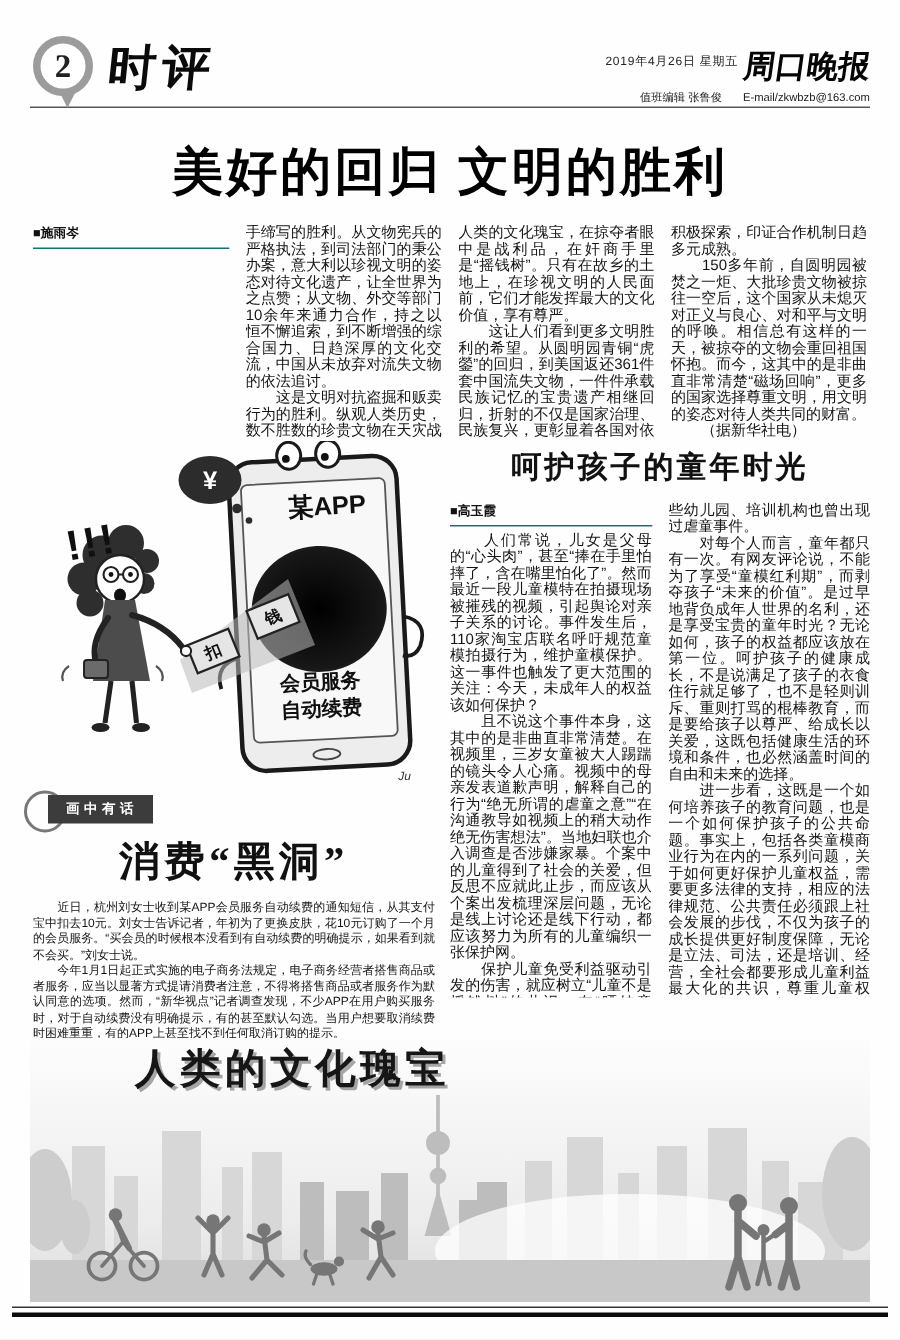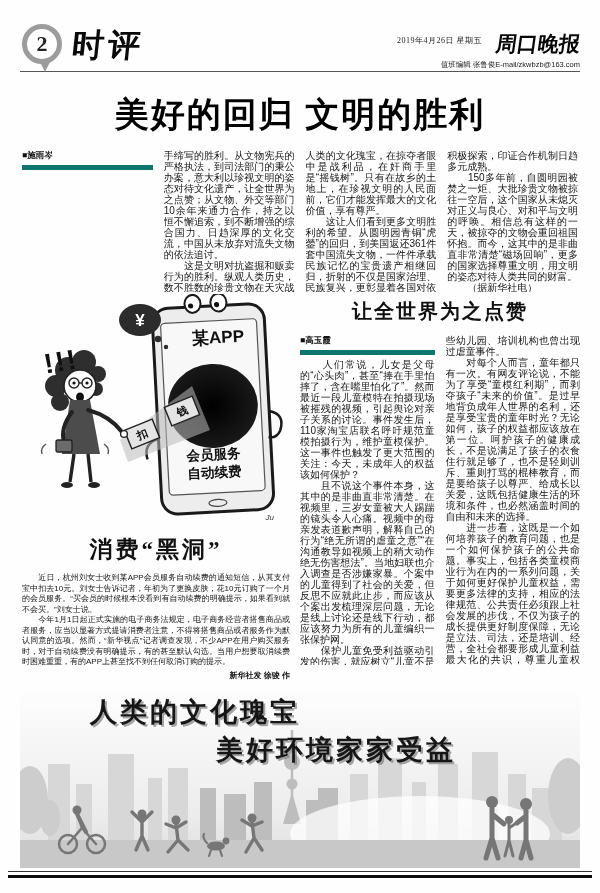--- a/index.html
+++ b/index.html
@@ -8,49 +8,49 @@
   
   .hdr-pin{position:absolute;left:22px;top:24px;width:40px;height:40px;background:#fff;
            border:5px solid #9c9c9c;border-radius:50%;box-sizing:border-box;
            display:flex;align-items:center;justify-content:center;z-index:2;}
   .hdr-pin-tail{position:absolute;left:38px;top:58px;width:0;height:0;z-index:1;
            border-left:7px solid transparent;border-right:7px solid transparent;border-top:14px solid #9c9c9c;}
   .hdr-pin span{font-family:"Liberation Serif","DejaVu Serif",serif;font-size:22px;font-weight:bold;color:#222;}
   .hdr-section{position:absolute;left:72px;top:24px;font-family:"Liberation Serif","DejaVu Serif",serif;
            font-size:32px;font-weight:900;transform:skewX(-6deg);letter-spacing:4px;color:#0a0a0a;}
   .hdr-right{position:absolute;right:20px;top:30px;text-align:right;}
-  .hdr-date{font-size:8px;letter-spacing:.5px;color:#222;vertical-align:8px;margin-right:14px;font-family:Liberation Serif, serif;}
+  .hdr-date{font-size:8px;letter-spacing:.5px;color:#222;vertical-align:8px;margin-right:4px;}
   .hdr-paper{font-family:"Liberation Serif","DejaVu Serif",serif;font-size:21px;font-weight:900;
            transform:skewX(-8deg);display:inline-block;color:#050505;}
   .hdr-line2{margin-top:2px;font-size:7.5px;color:#222;}
-  .hdr-editor{margin-right:0;}
+  .hdr-editor{margin-right:14px;}
   .hdr-rule{position:absolute;left:20px;right:20px;top:71px;height:1px;background:#555;}
   
   .headline{position:absolute;left:0;right:0;top:92px;text-align:center;
            font-family:"Liberation Serif","DejaVu Serif",serif;font-size:34px;font-weight:900;
            letter-spacing:2px;color:#000000;}
   .lead-cols{position:absolute;left:22px;top:150px;width:556px;height:142px;display:flex;gap:11px;}
   .lead-col{flex:1 1 0;overflow:hidden;}
-  .byline{font-size:8.5px;font-weight:bold;border-bottom:5px solid #0f766e;padding-bottom:3px;margin-bottom:4px;}
+  .byline{font-size:8.5px;font-weight:bold;border-bottom:1px solid #0f766e;padding-bottom:3px;margin-bottom:4px;}
   .coltext{font-size:10px;line-height:11px;text-align:justify;white-space:pre-line;color:#141414;}
   
   .cartoon-block{position:absolute;left:22px;top:294px;width:268px;}
   .cartoon-art{position:relative;width:268px;height:232px;}
   .cartoon-art svg{position:absolute;left:0;top:0;}
   .ov{position:absolute;font-weight:900;color:#101010;}
   .ov-exclaim{left:22px;top:52px;font-size:28px;transform:rotate(-10deg);letter-spacing:2px;}
   .ov-app{left:152px;top:32px;width:88px;text-align:center;font-size:17px;transform:rotate(-3deg);}
   .ov-screen{left:146px;top:152px;width:92px;text-align:center;font-size:13.5px;line-height:1.3;
              transform:rotate(-3deg);white-space:pre-line;}
   .label-row{position:relative;height:18px;margin-top:4px;}
   .label-ring{position:absolute;left:-6px;top:-3px;width:24px;height:24px;border:2px solid #777;
              border-radius:50%;background:transparent;}
   .label-tag{position:absolute;left:10px;top:0;background:#3c3c3c;color:#fff;font-size:9px;
              letter-spacing:3px;padding:3px 10px 3px 12px;font-weight:bold;}
-  .cartoon-title{margin-top:8px;text-align:center;font-size:23px;font-weight:900;letter-spacing:3px;
+  .cartoon-title{margin-top:8px;text-align:center;font-size:27px;font-weight:900;letter-spacing:3px;
              font-family:"Liberation Serif","DejaVu Serif",serif;}
   .cartoon-caption{margin-top:8px;font-size:8px;line-height:10.5px;text-align:justify;
              white-space:pre-line;color:#141414;}
   .cartoon-credit{margin-top:2px;font-size:8px;text-align:right;font-weight:bold;}
   
   .art2{position:absolute;left:300px;top:298px;width:280px;}
   .art2-title{text-align:center;font-size:20px;font-weight:900;letter-spacing:2px;
              font-family:"Liberation Serif","DejaVu Serif",serif;margin-bottom:10px;}
   .art2-cols{display:flex;gap:11px;}
   .art2-col{flex:1 1 0;height:330px;overflow:hidden;}
@@ -175,28 +175,32 @@
             <ellipse cx="72" cy="191" rx="6" ry="3" fill="#222"></ellipse>
           <path d="M24 150 q-6 4 -4 10 M82 150 q6 4 4 10" fill="none" stroke="#555" stroke-width="1.5"></path>
         </g>
         <text x="252" y="226" text-anchor="end" font-size="8" font-style="italic" fill="#333">Ju</text>
       </svg>
       <div class="ov ov-exclaim">!!!</div>
       <div class="ov ov-app">某APP</div>
       <div class="ov ov-screen">会员服务
 自动续费</div>
     </div>
+    <div class="label-row">
+      <div class="label-ring"></div>
+      <div class="label-tag">画中有话</div>
+    </div>
     <div class="cartoon-title">消费“黑洞”</div>
     <div class="cartoon-caption">　　近日，杭州刘女士收到某APP会员服务自动续费的通知短信，从其支付宝中扣去10元。刘女士告诉记者，年初为了更换皮肤，花10元订购了一个月的会员服务。“买会员的时候根本没看到有自动续费的明确提示，如果看到就不会买。”刘女士说。
 　　今年1月1日起正式实施的电子商务法规定，电子商务经营者搭售商品或者服务，应当以显著方式提请消费者注意，不得将搭售商品或者服务作为默认同意的选项。然而，“新华视点”记者调查发现，不少APP在用户购买服务时，对于自动续费没有明确提示，有的甚至默认勾选。当用户想要取消续费时困难重重，有的APP上甚至找不到任何取消订购的提示。</div>
     <div class="cartoon-credit">新华社发 徐骏 作</div>
   </div>
 
   <div class="art2">
-    <div class="art2-title">让全世界为之点赞</div>
+    <div class="art2-title">呵护孩子的童年时光</div>
     <div class="art2-cols">
       <div class="art2-col">
         <div class="byline">■高玉霞</div>
         <div class="coltext">　　人们常说，儿女是父母的“心头肉”，甚至“捧在手里怕摔了，含在嘴里怕化了”。然而最近一段儿童模特在拍摄现场被摧残的视频，引起舆论对亲子关系的讨论。事件发生后，110家淘宝店联名呼吁规范童模拍摄行为，维护童模保护。这一事件也触发了更大范围的关注：今天，未成年人的权益该如何保护？
 　　且不说这个事件本身，这其中的是非曲直非常清楚。在视频里，三岁女童被大人踢踹的镜头令人心痛。视频中的母亲发表道歉声明，解释自己的行为“绝无所谓的虐童之意”“在沟通教导如视频上的稍大动作绝无伤害想法”。当地妇联也介入调查是否涉嫌家暴。个案中的儿童得到了社会的关爱，但反思不应就此止步，而应该从个案出发梳理深层问题，无论是线上讨论还是线下行动，都应该努力为所有的儿童编织一张保护网。
 　　保护儿童免受利益驱动引发的伤害，就应树立“儿童不是摇钱树”的共识。在“晒娃童模”的视频中，我们看到，一边是各平台跟拍不断扩大、“亲子秀”产业链蔚然成风，一边是父母希望孩子少年成名、尽早赚钱，这些因素共同织就了童模热。而就在双方的利益“对垒”之下，儿童的个人意愿和合法权益则受到忽视。从更大的视角来看，一些机构在利益驱动下盲目扩张，忽视了儿童权益的保护，甚至一</div>
       </div>
       <div class="art2-col">
         <div class="coltext">些幼儿园、培训机构也曾出现过虐童事件。
 　　对每个人而言，童年都只有一次。有网友评论说，不能为了享受“童模红利期”，而剥夺孩子“未来的价值”。是过早地背负成年人世界的名利，还是享受宝贵的童年时光？无论如何，孩子的权益都应该放在第一位。呵护孩子的健康成长，不是说满足了孩子的衣食住行就足够了，也不是轻则训斥、重则打骂的棍棒教育，而是要给孩子以尊严、给成长以关爱，这既包括健康生活的环境和条件，也必然涵盖时间的自由和未来的选择。
@@ -277,18 +281,17 @@
 
         <circle cx="472" cy="110" r="6" stroke="none"></circle>
         <path d="M472 116 L472 146 M472 146 L466 166 M472 146 L478 166 M472 122 L484 132" fill="none" stroke-width="5"></path>
         <circle cx="489" cy="128" r="4" stroke="none"></circle>
         <path d="M489 132 L489 148 M489 148 L485 164 M489 148 L493 164 M489 136 L498 130" fill="none" stroke-width="3"></path>
         <circle cx="506" cy="112" r="6" stroke="none"></circle>
         <path d="M506 118 L506 148 M506 148 L501 166 M506 148 L511 166 M506 124 L497 131" fill="none" stroke-width="5"></path>
       </g>
     </svg>
     <div class="banner-l1">人类的文化瑰宝</div>
-    <div class="banner-l2">美好环境家家受益</div>
   </div>
 
   <div class="foot-rule-thin"></div>
   <div class="foot-rule-thick"></div>
 </div>
 
 </body></html>

